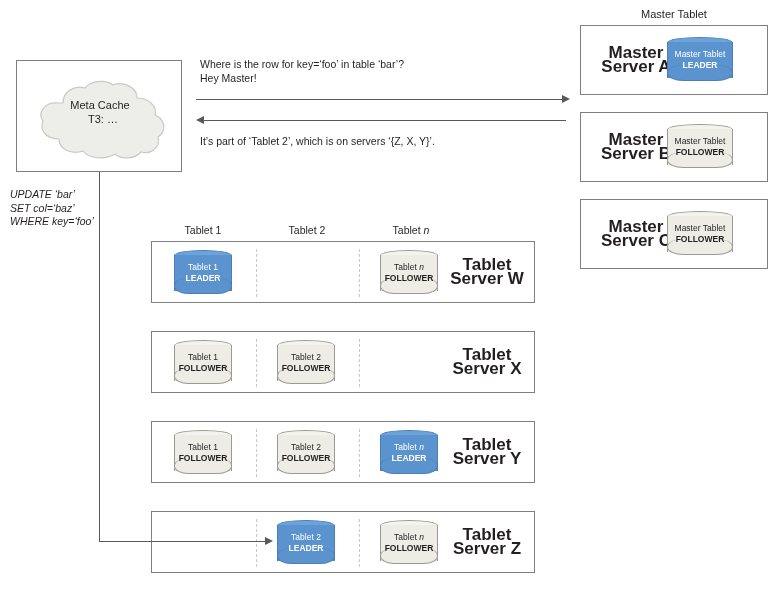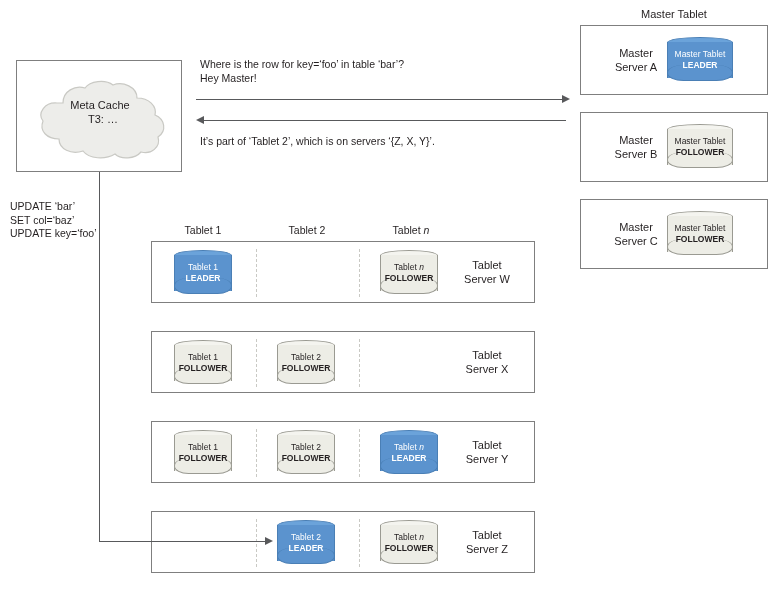--- a/index.html
+++ b/index.html
@@ -161,22 +161,22 @@
   .col-head {
     position: absolute;
     font-size: 10.5px;
     color: #231f20;
     text-align: center;
     white-space: nowrap;
     width: 80px;
   }
   .srv-name {
     position: absolute;
-    font-size: 11px;
-    font-weight: normal;
+    font-size: 17px;
+    font-weight: bold;
     line-height: 14px;
     text-align: center;
     white-space: nowrap;
     width: 90px;
     color: #231f20;
   }
   .srv-name span { display: block; }
   i { font-style: italic; }
 </style>
 </head>
@@ -193,24 +193,24 @@
                  C110,80 96,81 90,75 C80,81 64,80 58,72 C46,76 34,70 34,60
                  C22,60 14,52 18,42 C12,34 20,23 32,24 Z" fill="#ededea" stroke="#c9c9c4" stroke-width="1.2"></path>
       </svg>
       <div class="cloud-text">
         <span class="title">Meta Cache</span>
         <span class="ti">T3: …</span>
       </div>
     </div>
   </div>
 
-  <div class="sql" style="left:10px; top:200px;">
+  <div class="sql" style="left:10px; top:188px;font-style:italic;">
     <span>UPDATE ‘bar’</span>
     <span>SET col=‘baz’</span>
-    <span>UPDATE key=‘foo’</span>
+    <span>WHERE key=‘foo’</span>
   </div>
 
   <div class="msg" style="left:200px; top:58px;">
     <span>Where is the row for key=‘foo’ in table ‘bar’?</span>
     <span>Hey Master!</span>
   </div>
   <div class="hline" style="left:196px; top:99px; width:368px;"></div>
   <div class="arrow-r" style="left:562px; top:95px;"></div>
 
   <div class="hline" style="left:204px; top:120px; width:362px;"></div>

